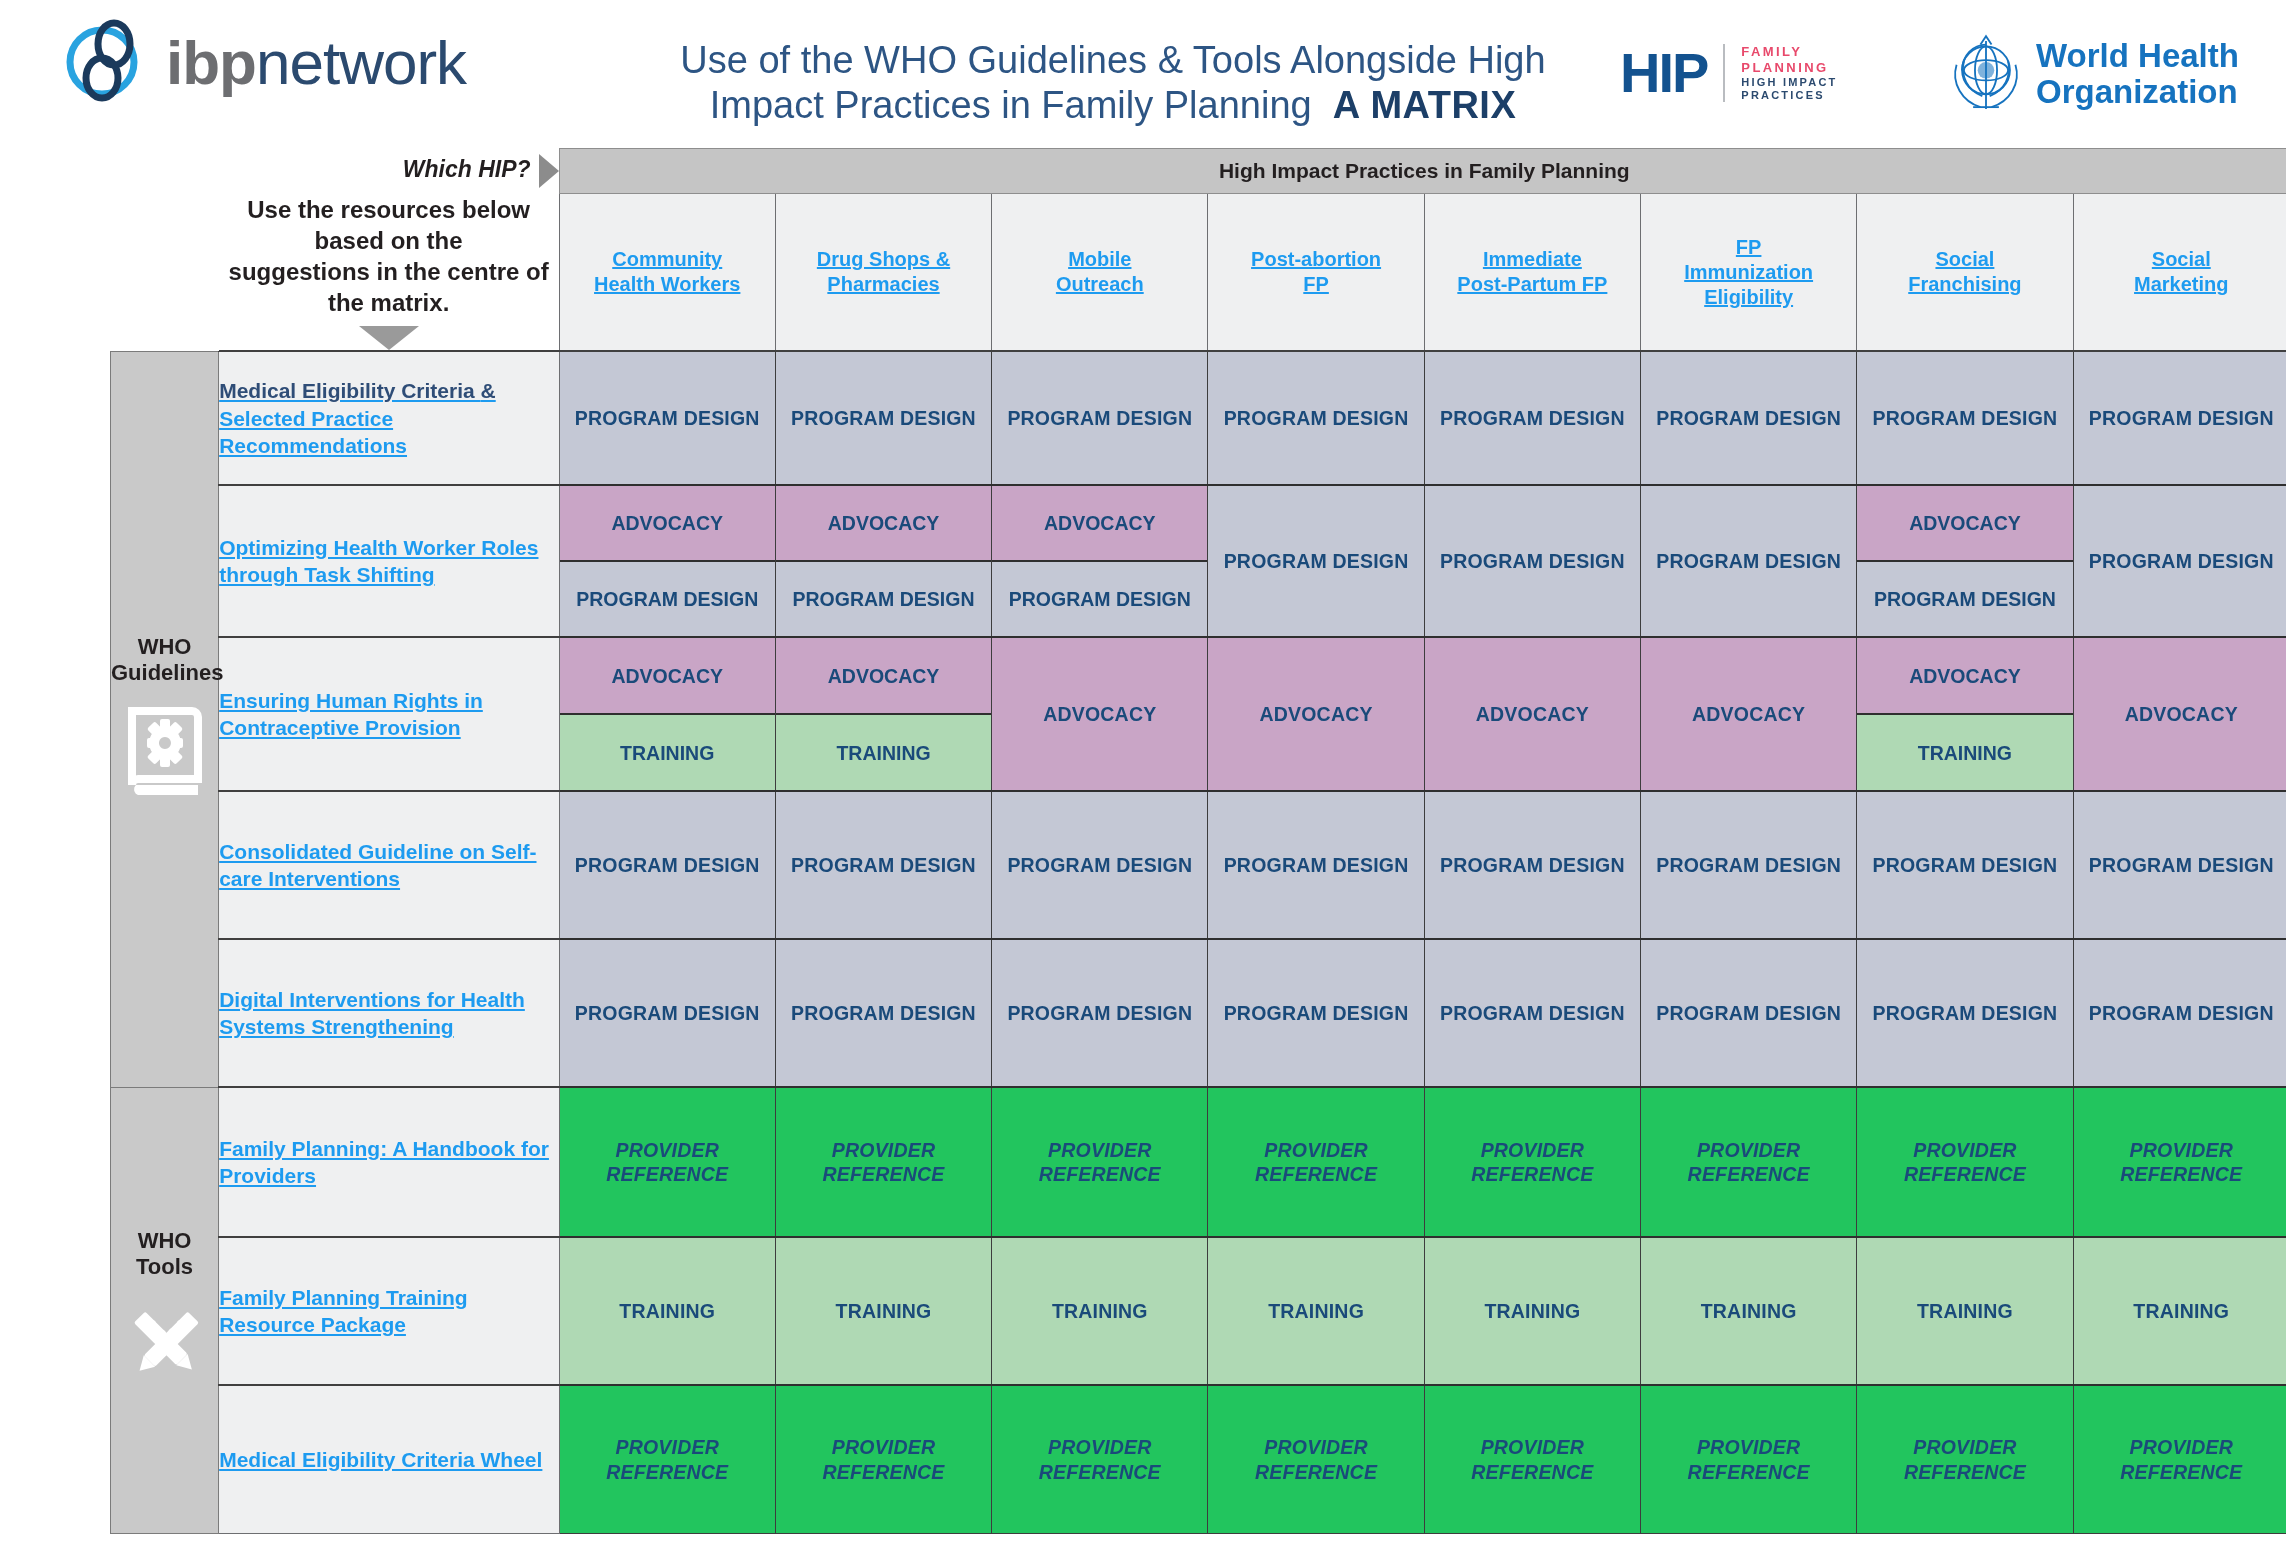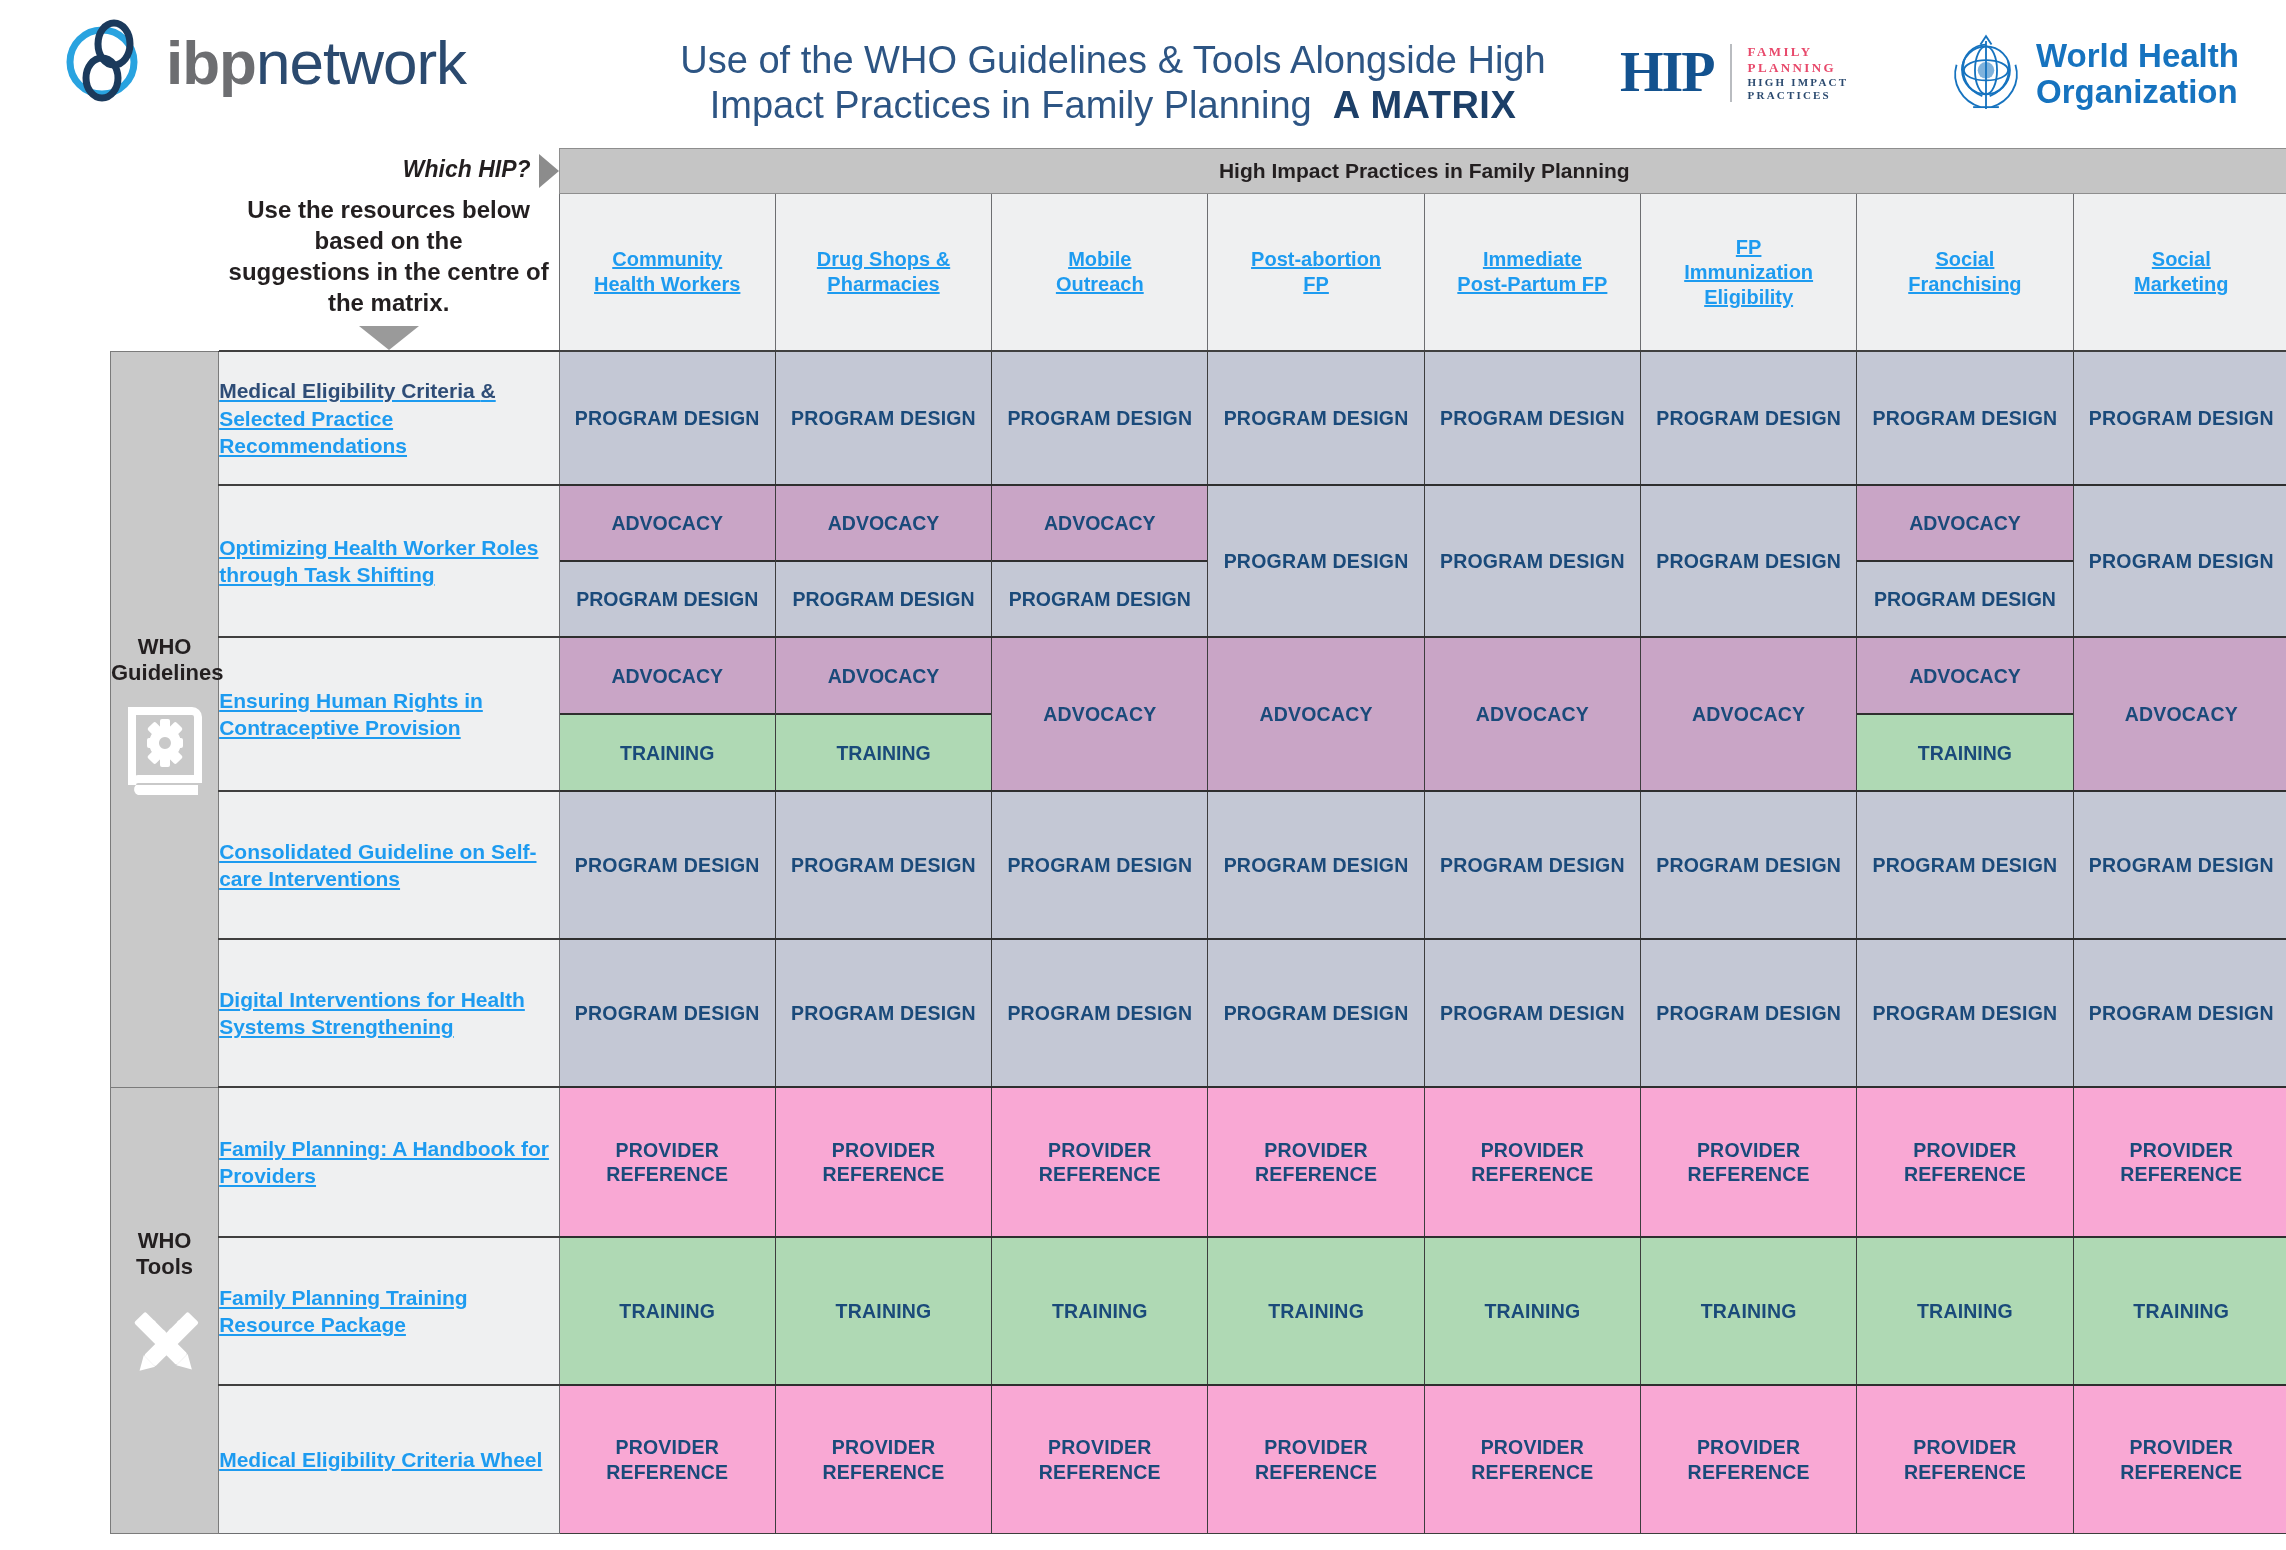--- a/index.html
+++ b/index.html
@@ -10,21 +10,21 @@
   .logo-ibp{position:absolute;left:62px;top:18px;display:flex;align-items:center;}
   .logo-ibp svg{display:block;}
   .logo-ibp .wordmark{font-size:62px;letter-spacing:-1px;margin-left:4px;}
   .wm-ibp{color:#6d6e71;font-weight:600;}
   .wm-net{color:#2b4a6f;font-weight:400;}
 
   .title{position:absolute;left:608px;top:38px;width:1010px;
          color:#2d5584;font-size:38px;line-height:1.18;font-weight:400;text-align:center;}
   .title .matrix{font-weight:700;color:#1c3f68;letter-spacing:.5px;}
 
-  .logo-hip{position:absolute;left:1620px;top:44px;display:flex;align-items:flex-start;font-family:Liberation Serif, serif;}
+  .logo-hip{position:absolute;left:1620px;top:44px;display:flex;align-items:center;}
   .hip-word{color:#13528f;font-size:56px;font-weight:700;letter-spacing:-2px;line-height:1;}
   .hip-rule{width:2px;height:58px;background:#b9bcc0;margin:0 16px;}
   .hip-lines{line-height:1.22;}
   .hip-l1{color:#e8496b;font-size:13px;font-weight:700;letter-spacing:2.4px;}
   .hip-l2{color:#e8496b;font-size:13px;font-weight:700;letter-spacing:2.4px;}
   .hip-l3{color:#2b4a6f;font-size:11px;font-weight:700;letter-spacing:2.2px;}
   .hip-l4{color:#2b4a6f;font-size:11px;font-weight:700;letter-spacing:2.2px;}
 
   .logo-who{position:absolute;left:1940px;top:28px;display:flex;align-items:center;}
   .who-text{margin-left:4px;color:#1673bf;font-size:33px;font-weight:700;line-height:1.08;}
@@ -78,21 +78,21 @@
   td.cell.nosplit{padding:4px;}
   .split{width:100%;height:100%;display:flex;flex-direction:column;}
   .split > div{flex:1;display:flex;align-items:center;justify-content:center;
                color:#1a4a7a;font-size:19.5px;font-weight:700;line-height:1.25;}
   .split > div + div{border-top:2px solid #2f2f2f;}
   td.splitcell{border:1px solid #3d3d3d;border-top:2px solid #2f2f2f;padding:0;}
 
   .c-program{background:#c4c8d5;}
   .c-advocacy{background:#c9a5c6;}
   .c-training{background:#afd9b4;}
-  .c-provider{background:#f9a8d4;}
+  .c-provider{background:#22c55e;font-style:italic;}
 </style>
 </head>
 <body>
 
 <div class="header">
 
   <div class="logo-ibp">
     <svg width="100" height="88" viewBox="0 0 100 88">
       <circle cx="40" cy="44" r="32" fill="none" stroke="#29a3e0" stroke-width="7"></circle>
       <ellipse cx="52" cy="26" rx="16" ry="21" fill="none" stroke="#1b3a5c" stroke-width="7"></ellipse>

